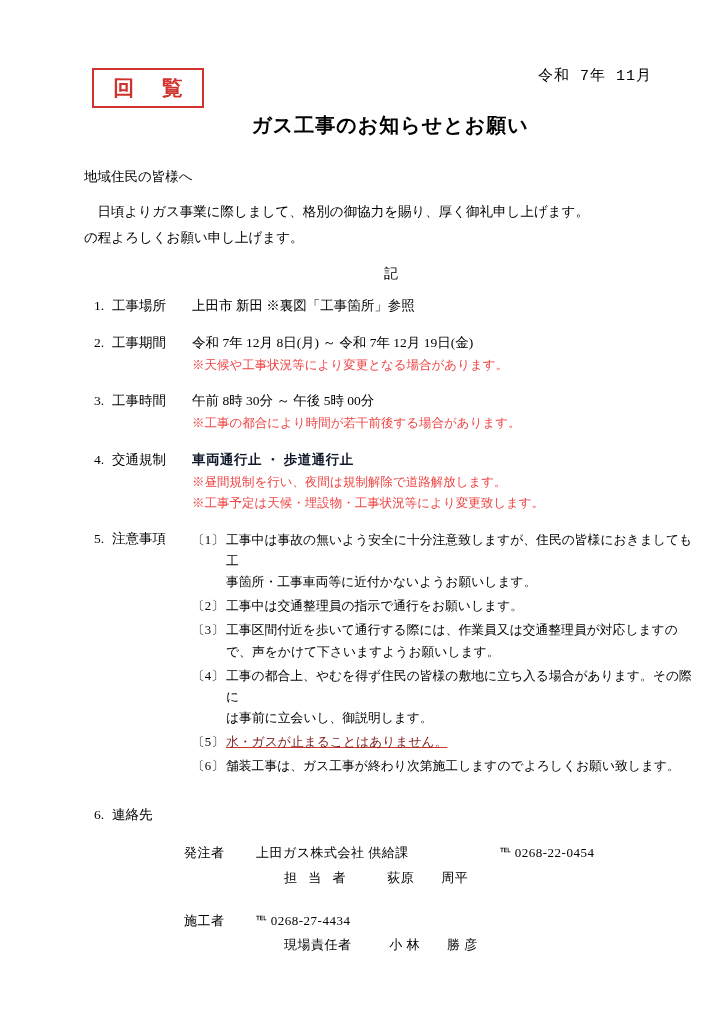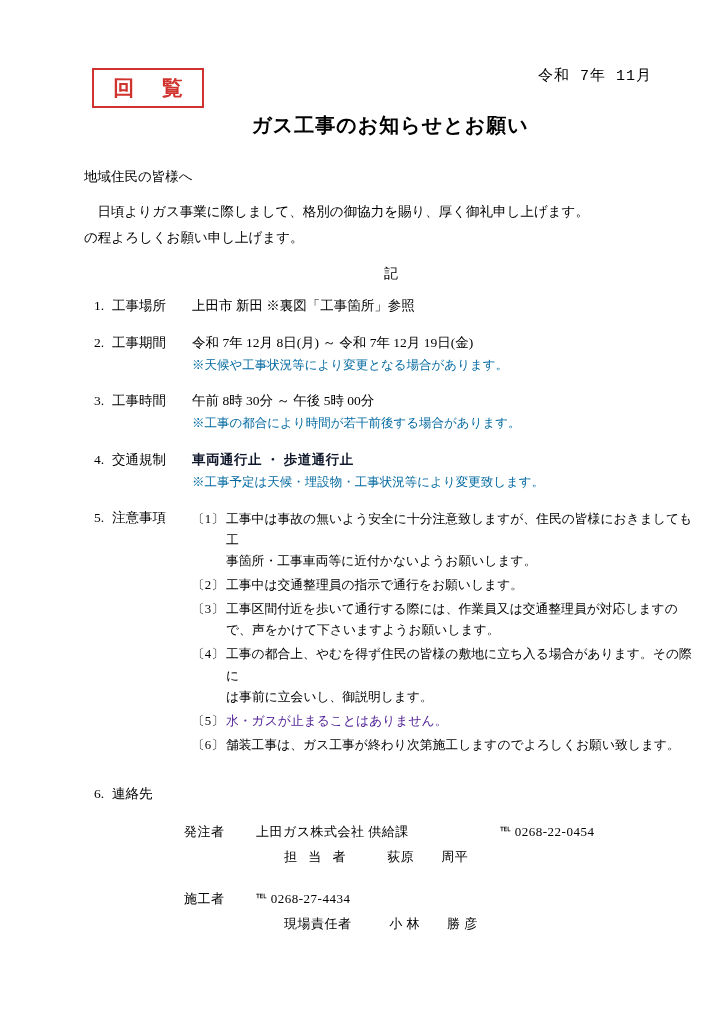--- a/index.html
+++ b/index.html
@@ -102,21 +102,21 @@
   }
   .item-label {
     width: 80px;
     flex: 0 0 80px;
     white-space: nowrap;
   }
   .item-body {
     flex: 1 1 auto;
   }
   .note-red {
-    color: #0369a1;
+    color: #ef4444;
     font-size: 12.5px;
   }
   .strong-red {
     color: #0f172a;
     font-weight: bold;
     letter-spacing: 0.5px;
   }
 
   
   .sub-list {
@@ -130,21 +130,22 @@
   }
   .sub-num {
     width: 34px;
     flex: 0 0 34px;
     text-align: left;
   }
   .sub-text {
     flex: 1 1 auto;
   }
   .sub-text.red {
-    color: #4c1d95;
+    color: #7f1d1d;
+    text-decoration: underline;
     text-decoration-color: #d0332e;
   }
 
   
   .contact-block {
     margin-top: 6px;
     margin-left: 100px;
     font-size: 13px;
   }
   .contact-group {
@@ -221,20 +222,21 @@
         <div>午前 8時 30分 ～ 午後 5時 00分</div>
         <div class="note-red">※工事の都合により時間が若干前後する場合があります。</div>
       </div>
     </div>
 
     <div class="item">
       <div class="item-num">4.</div>
       <div class="item-label">交通規制</div>
       <div class="item-body">
         <div class="strong-red">車両通行止 ・ 歩道通行止</div>
+        <div class="note-red">※昼間規制を行い、夜間は規制解除で道路解放します。</div>
         <div class="note-red">※工事予定は天候・埋設物・工事状況等により変更致します。</div>
       </div>
     </div>
 
     <div class="item">
       <div class="item-num">5.</div>
       <div class="item-label">注意事項</div>
       <div class="item-body">
         <div class="sub-list">
 

